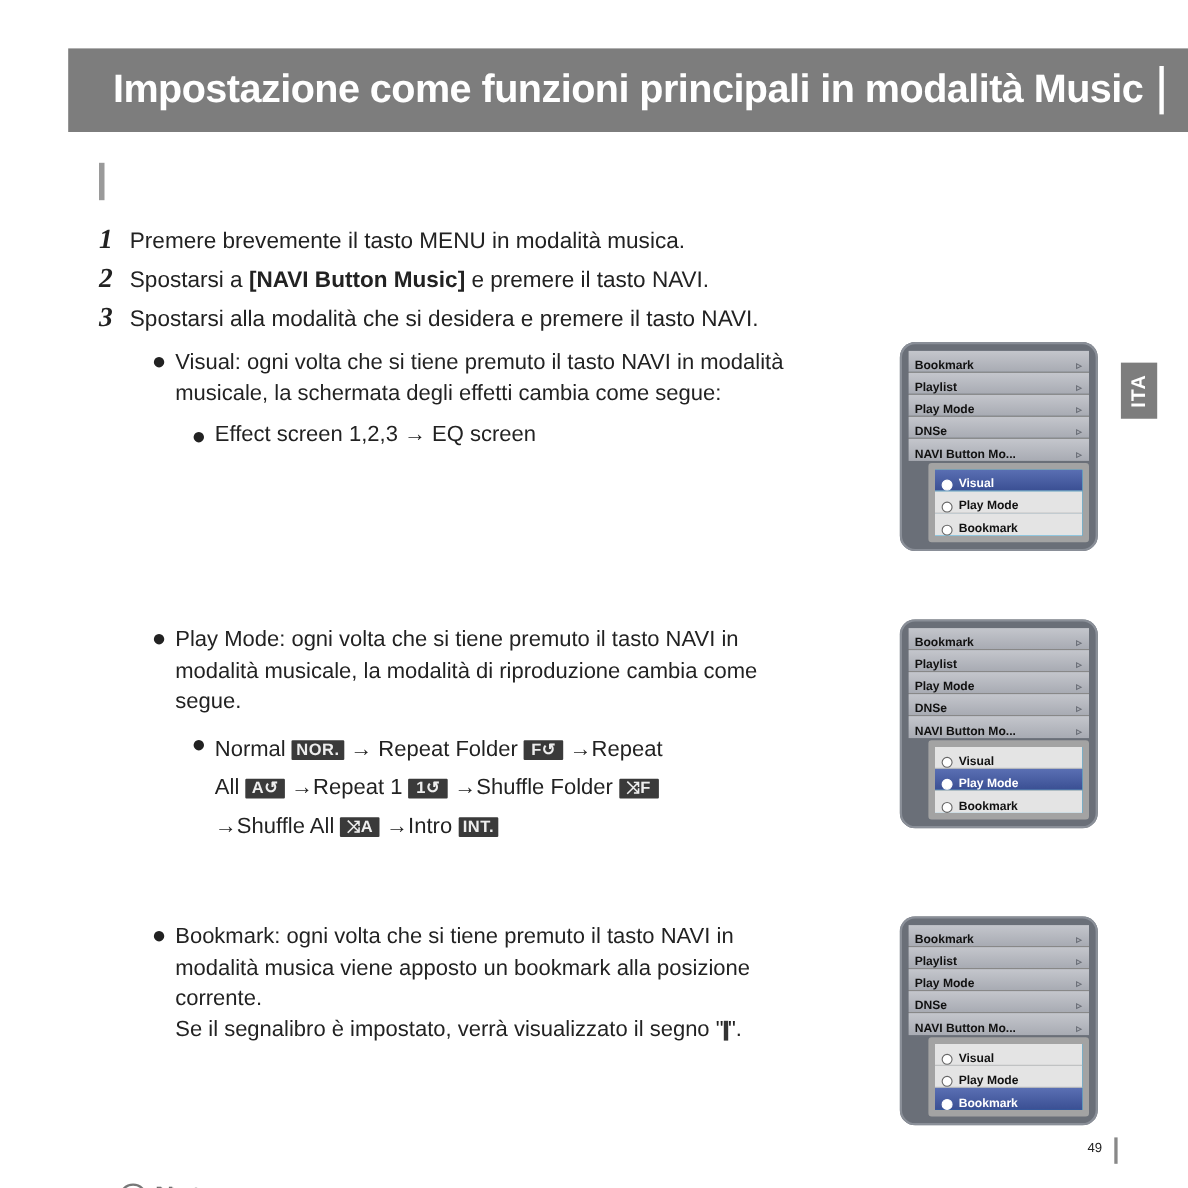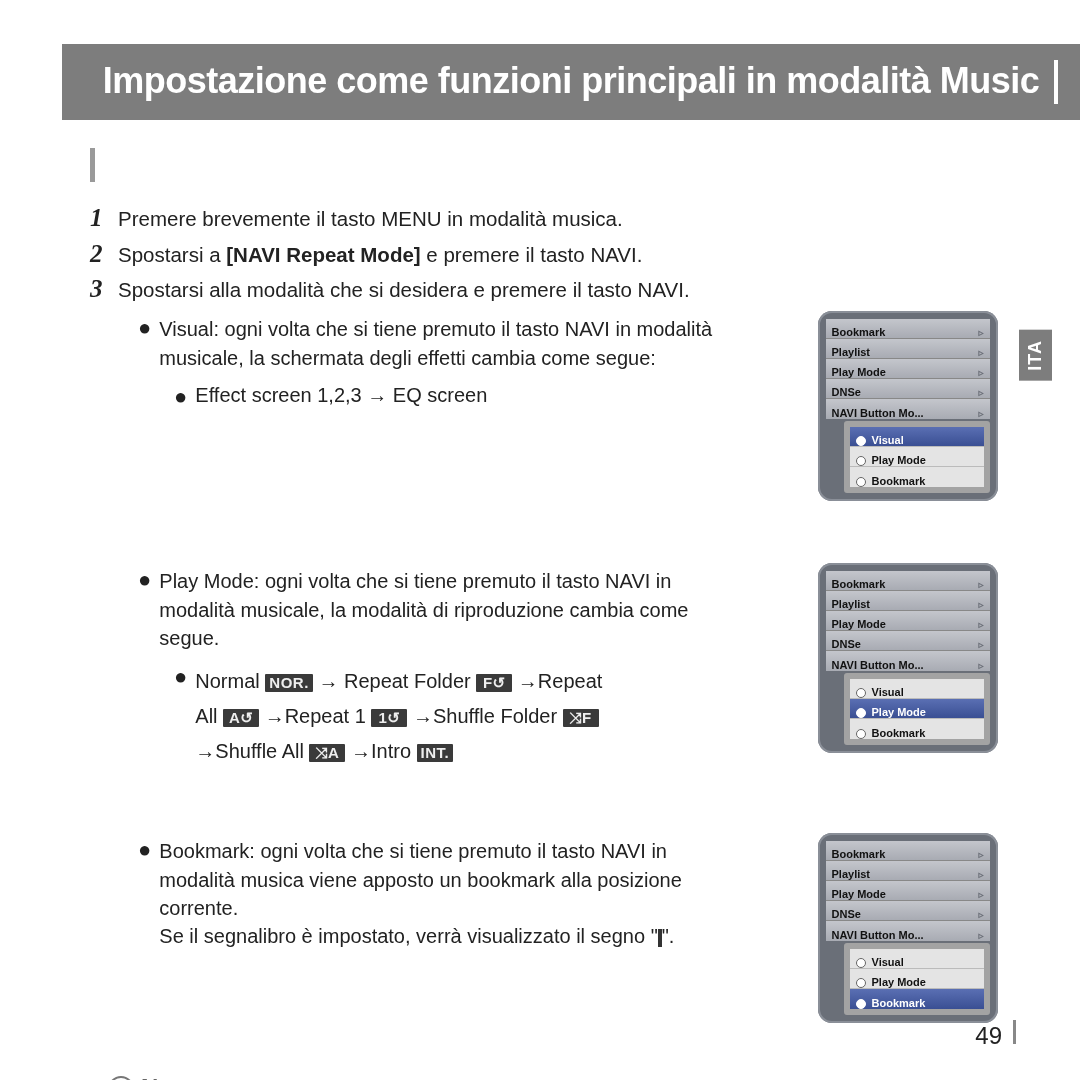--- a/index.html
+++ b/index.html
@@ -151,21 +151,21 @@
     font-size: 24px;
     font-weight: 700;
     color: #999;
     text-shadow: 1px 1px 0 #fff, -1px -1px 0 #666;
     letter-spacing: 0.5px;
   }
   .page-num {
     position: absolute;
     right: 78px;
     bottom: 30px;
-    font-size: 24px;
+    font-size: 12px;
     color: #222;
   }
   .page-num::after {
     content: "";
     position: absolute;
     right: -14px;
     top: -2px;
     width: 3px;
     height: 24px;
     background: #888;
@@ -253,21 +253,21 @@
   <div class="section-title">
     <span class="vbar"></span>
   </div>
 
   <ol class="steps">
     <li>
         <span>Premere brevemente il tasto MENU in modalità musica.</span>
       </li>
     <li>
       <span>
-        <span>Spostarsi a </span><span class="boldinline">[NAVI Repeat Mode]</span><span> e premere il tasto NAVI.</span>
+        <span>Spostarsi a </span><span class="boldinline">[NAVI Button Music]</span><span> e premere il tasto NAVI.</span>
       </span>
     </li>
     <li>
         <span>Spostarsi alla modalità che si desidera e premere il tasto NAVI.</span>
       </li>
   </ol>
 
   <div style="overflow:hidden; margin-top:4px;">
     <div class="right-col">
       <div class="device">

